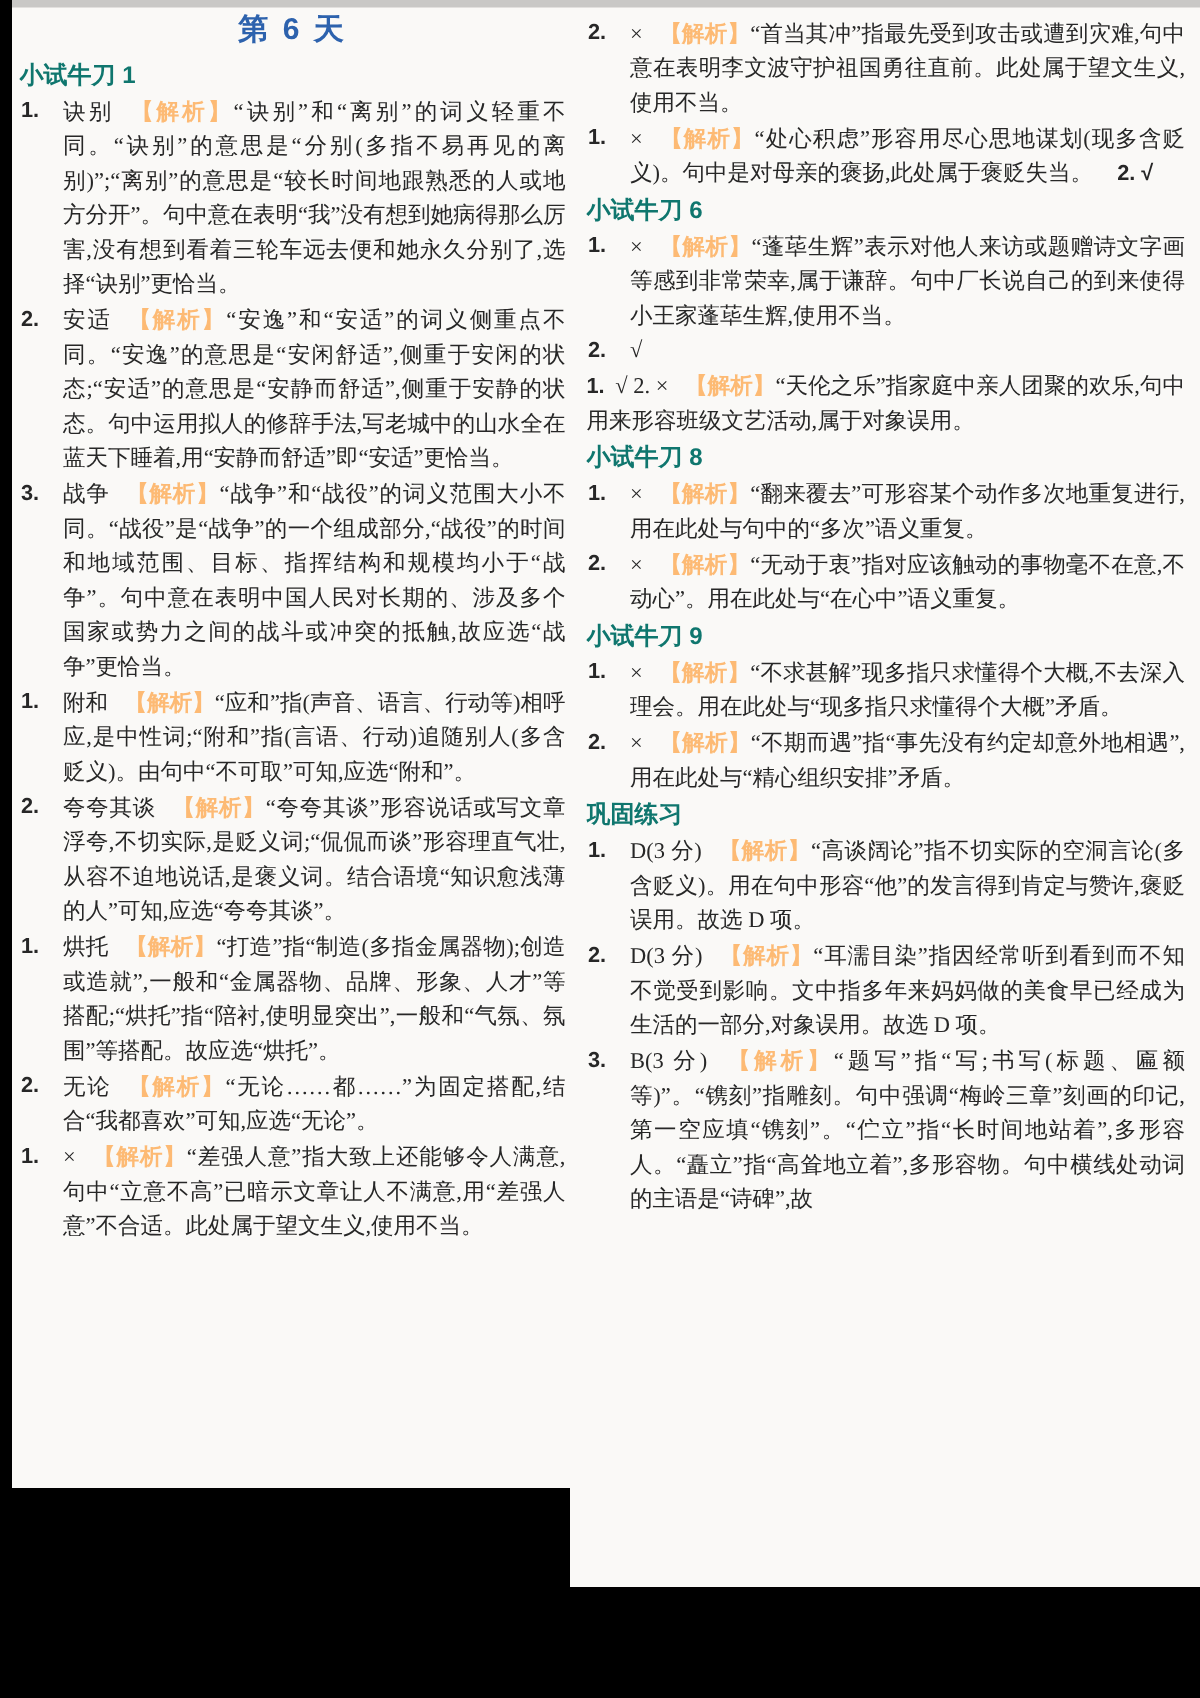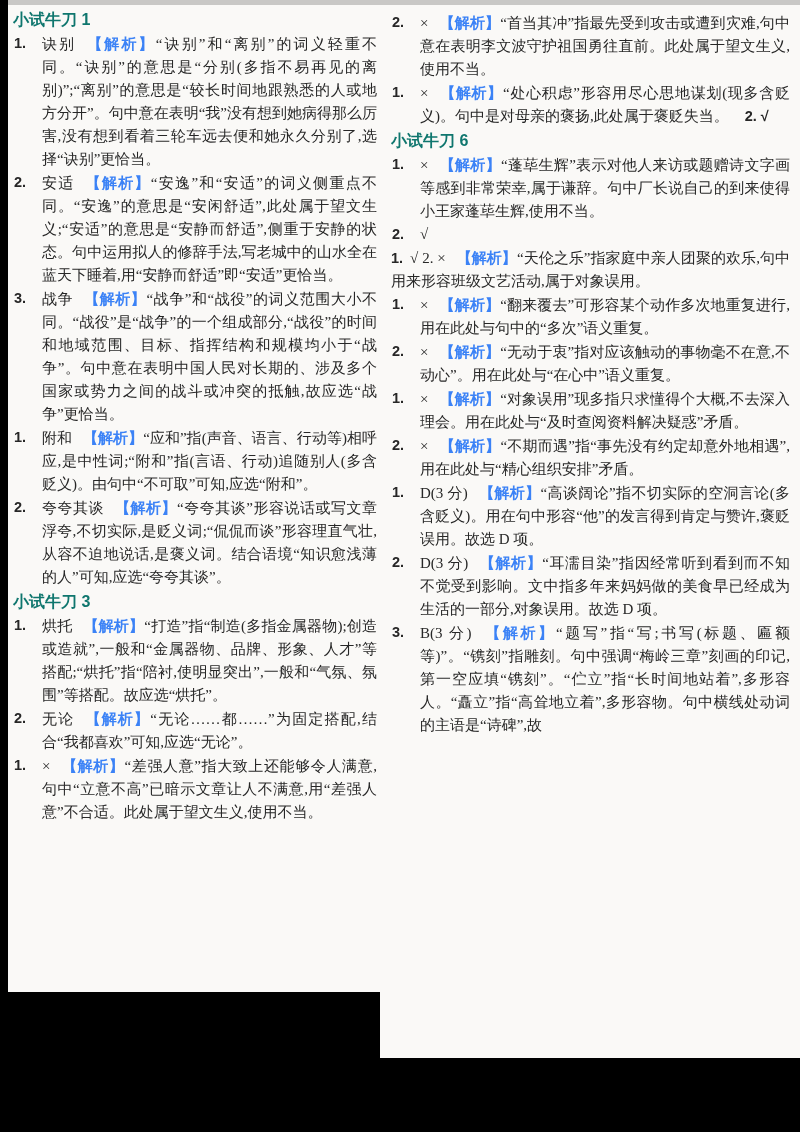--- a/index.html
+++ b/index.html
@@ -14,52 +14,52 @@
   .page-title{text-align:center;font-family:"Liberation Sans",sans-serif;font-weight:700;
               font-size:20px;line-height:27px;letter-spacing:2px;margin-bottom:4px;color:#2d62ad;}
   .sec-heading{font-family:"Liberation Sans",sans-serif;font-weight:700;font-size:16px;
                line-height:25px;color:#0f766e;text-align:left;}
   .item{position:relative;padding-left:29px;}
   .item>.num{position:absolute;left:1px;top:0;font-weight:700;
              font-family:"Liberation Sans",sans-serif;font-size:14.5px;}
   .item.flush{padding-left:0;}
   .item.flush>.num{position:static;font-weight:700;margin-right:7px;}
   .pre{margin-right:11px;}
-  .jiexi{font-family:"Liberation Sans",sans-serif;font-weight:700;color:#3b82f6;}
+  .jiexi{font-family:"Liberation Sans",sans-serif;font-weight:700;color:#fdba74;}
   .suffix{font-weight:700;margin-left:16px;font-family:"Liberation Sans",sans-serif;font-size:14.5px;}
 </style>
 </head>
 <body>
 
 <div class="page">
   <div class="sheet-top"></div>
   <div class="sheet-ext"></div>
   <div class="top-strip"></div>
 
   <div class="col col-left">
+    <div class="page-title" style="color: rgb(45, 98, 173);">第 6 天</div>
 
     <div class="sec-heading">小试牛刀 1</div>
     <div class="item">
       <span class="num">1.</span><span class="pre">诀别</span><b class="jiexi">【解析】</b><span class="body">“诀别”和“离别”的词义轻重不同。“诀别”的意思是“分别(多指不易再见的离别)”;“离别”的意思是“较长时间地跟熟悉的人或地方分开”。句中意在表明“我”没有想到她病得那么厉害,没有想到看着三轮车远去便和她永久分别了,选择“诀别”更恰当。</span>
     </div>
     <div class="item">
-      <span class="num">2.</span><span class="pre">安适</span><b class="jiexi">【解析】</b><span class="body">“安逸”和“安适”的词义侧重点不同。“安逸”的意思是“安闲舒适”,此处属于望文生义;“安适”的意思是“安静而舒适”,侧重于安静的状态。句中运用拟人的修辞手法,写老城中的山水全在蓝天下睡着,用“安静而舒适”即“安适”更恰当。</span>
+      <span class="num">2.</span><span class="pre">安适</span><b class="jiexi">【解析】</b><span class="body">“安逸”和“安适”的词义侧重点不同。“安逸”的意思是“安闲舒适”,侧重于安闲的状态;“安适”的意思是“安静而舒适”,侧重于安静的状态。句中运用拟人的修辞手法,写老城中的山水全在蓝天下睡着,用“安静而舒适”即“安适”更恰当。</span>
     </div>
     <div class="item">
       <span class="num">3.</span><span class="pre">战争</span><b class="jiexi">【解析】</b><span class="body">“战争”和“战役”的词义范围大小不同。“战役”是“战争”的一个组成部分,“战役”的时间和地域范围、目标、指挥结构和规模均小于“战争”。句中意在表明中国人民对长期的、涉及多个国家或势力之间的战斗或冲突的抵触,故应选“战争”更恰当。</span>
     </div>
 
     <div class="item">
       <span class="num">1.</span><span class="pre">附和</span><b class="jiexi">【解析】</b><span class="body">“应和”指(声音、语言、行动等)相呼应,是中性词;“附和”指(言语、行动)追随别人(多含贬义)。由句中“不可取”可知,应选“附和”。</span>
     </div>
     <div class="item">
       <span class="num">2.</span><span class="pre">夸夸其谈</span><b class="jiexi">【解析】</b><span class="body">“夸夸其谈”形容说话或写文章浮夸,不切实际,是贬义词;“侃侃而谈”形容理直气壮,从容不迫地说话,是褒义词。结合语境“知识愈浅薄的人”可知,应选“夸夸其谈”。</span>
     </div>
 
-    <div class="sec-heading">小试牛刀 3</div>
     <div class="item">
       <span class="num">1.</span><span class="pre">烘托</span><b class="jiexi">【解析】</b><span class="body">“打造”指“制造(多指金属器物);创造或造就”,一般和“金属器物、品牌、形象、人才”等搭配;“烘托”指“陪衬,使明显突出”,一般和“气氛、氛围”等搭配。故应选“烘托”。</span>
     </div>
     <div class="item">
       <span class="num">2.</span><span class="pre">无论</span><b class="jiexi">【解析】</b><span class="body">“无论……都……”为固定搭配,结合“我都喜欢”可知,应选“无论”。</span>
     </div>
 
     <div class="item">
       <span class="num">1.</span><span class="pre">×</span><b class="jiexi">【解析】</b><span class="body">“差强人意”指大致上还能够令人满意,句中“立意不高”已暗示文章让人不满意,用“差强人意”不合适。此处属于望文生义,使用不当。</span>
     </div>
@@ -79,34 +79,37 @@
       <span class="num">1.</span><span class="pre">×</span><b class="jiexi">【解析】</b><span class="body">“蓬荜生辉”表示对他人来访或题赠诗文字画等感到非常荣幸,属于谦辞。句中厂长说自己的到来使得小王家蓬荜生辉,使用不当。</span>
     </div>
     <div class="item">
       <span class="num">2.</span><span class="pre">√</span>
     </div>
 
     <div class="item flush">
       <span class="num">1.</span><span class="pre">√  2. ×</span><b class="jiexi">【解析】</b><span class="body">“天伦之乐”指家庭中亲人团聚的欢乐,句中用来形容班级文艺活动,属于对象误用。</span>
     </div>
 
+    <div class="sec-heading">小试牛刀 8</div>
     <div class="item">
       <span class="num">1.</span><span class="pre">×</span><b class="jiexi">【解析】</b><span class="body">“翻来覆去”可形容某个动作多次地重复进行,用在此处与句中的“多次”语义重复。</span>
     </div>
     <div class="item">
       <span class="num">2.</span><span class="pre">×</span><b class="jiexi">【解析】</b><span class="body">“无动于衷”指对应该触动的事物毫不在意,不动心”。用在此处与“在心中”语义重复。</span>
     </div>
 
+    <div class="sec-heading">小试牛刀 9</div>
     <div class="item">
-      <span class="num">1.</span><span class="pre">×</span><b class="jiexi">【解析】</b><span class="body">“对象误用”现多指只求懂得个大概,不去深入理会。用在此处与“及时查阅资料解决疑惑”矛盾。</span>
+      <span class="num">1.</span><span class="pre">×</span><b class="jiexi">【解析】</b><span class="body">“不求甚解”现多指只求懂得个大概,不去深入理会。用在此处与“现多指只求懂得个大概”矛盾。</span>
     </div>
     <div class="item">
       <span class="num">2.</span><span class="pre">×</span><b class="jiexi">【解析】</b><span class="body">“不期而遇”指“事先没有约定却意外地相遇”,用在此处与“精心组织安排”矛盾。</span>
     </div>
 
+    <div class="sec-heading">巩固练习</div>
     <div class="item">
       <span class="num">1.</span><span class="pre">D(3 分)</span><b class="jiexi">【解析】</b><span class="body">“高谈阔论”指不切实际的空洞言论(多含贬义)。用在句中形容“他”的发言得到肯定与赞许,褒贬误用。故选 D 项。</span>
     </div>
     <div class="item">
       <span class="num">2.</span><span class="pre">D(3 分)</span><b class="jiexi">【解析】</b><span class="body">“耳濡目染”指因经常听到看到而不知不觉受到影响。文中指多年来妈妈做的美食早已经成为生活的一部分,对象误用。故选 D 项。</span>
     </div>
     <div class="item">
       <span class="num">3.</span><span class="pre">B(3 分)</span><b class="jiexi">【解析】</b><span class="body">“题写”指“写;书写(标题、匾额等)”。“镌刻”指雕刻。句中强调“梅岭三章”刻画的印记,第一空应填“镌刻”。“伫立”指“长时间地站着”,多形容人。“矗立”指“高耸地立着”,多形容物。句中横线处动词的主语是“诗碑”,故</span>
     </div>
   </div>

